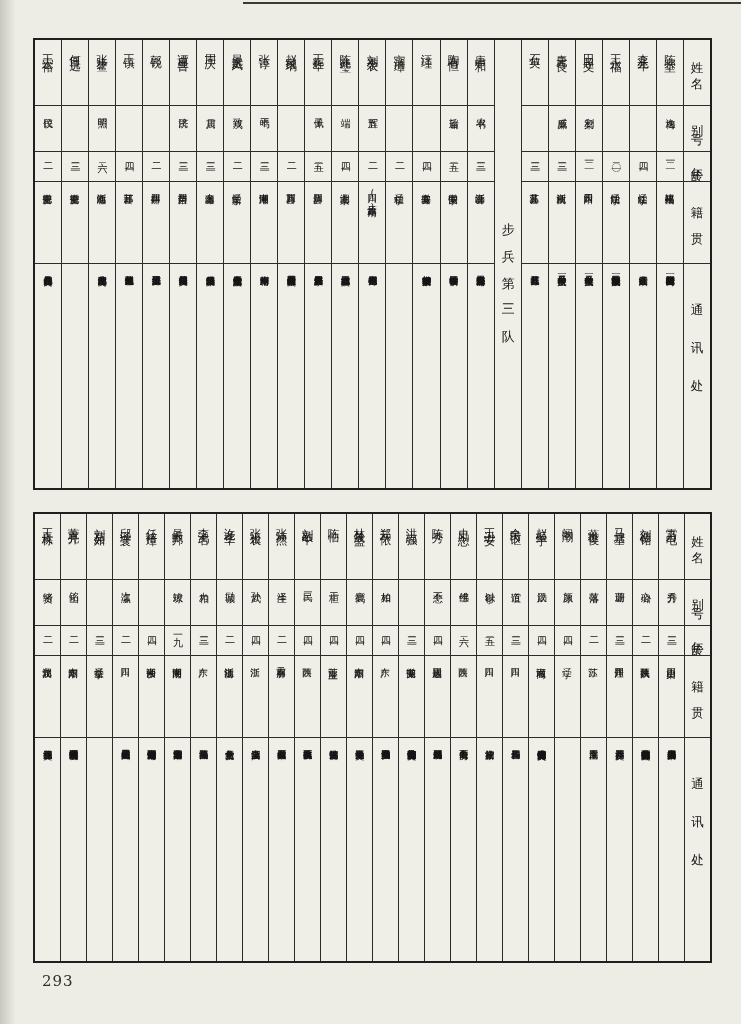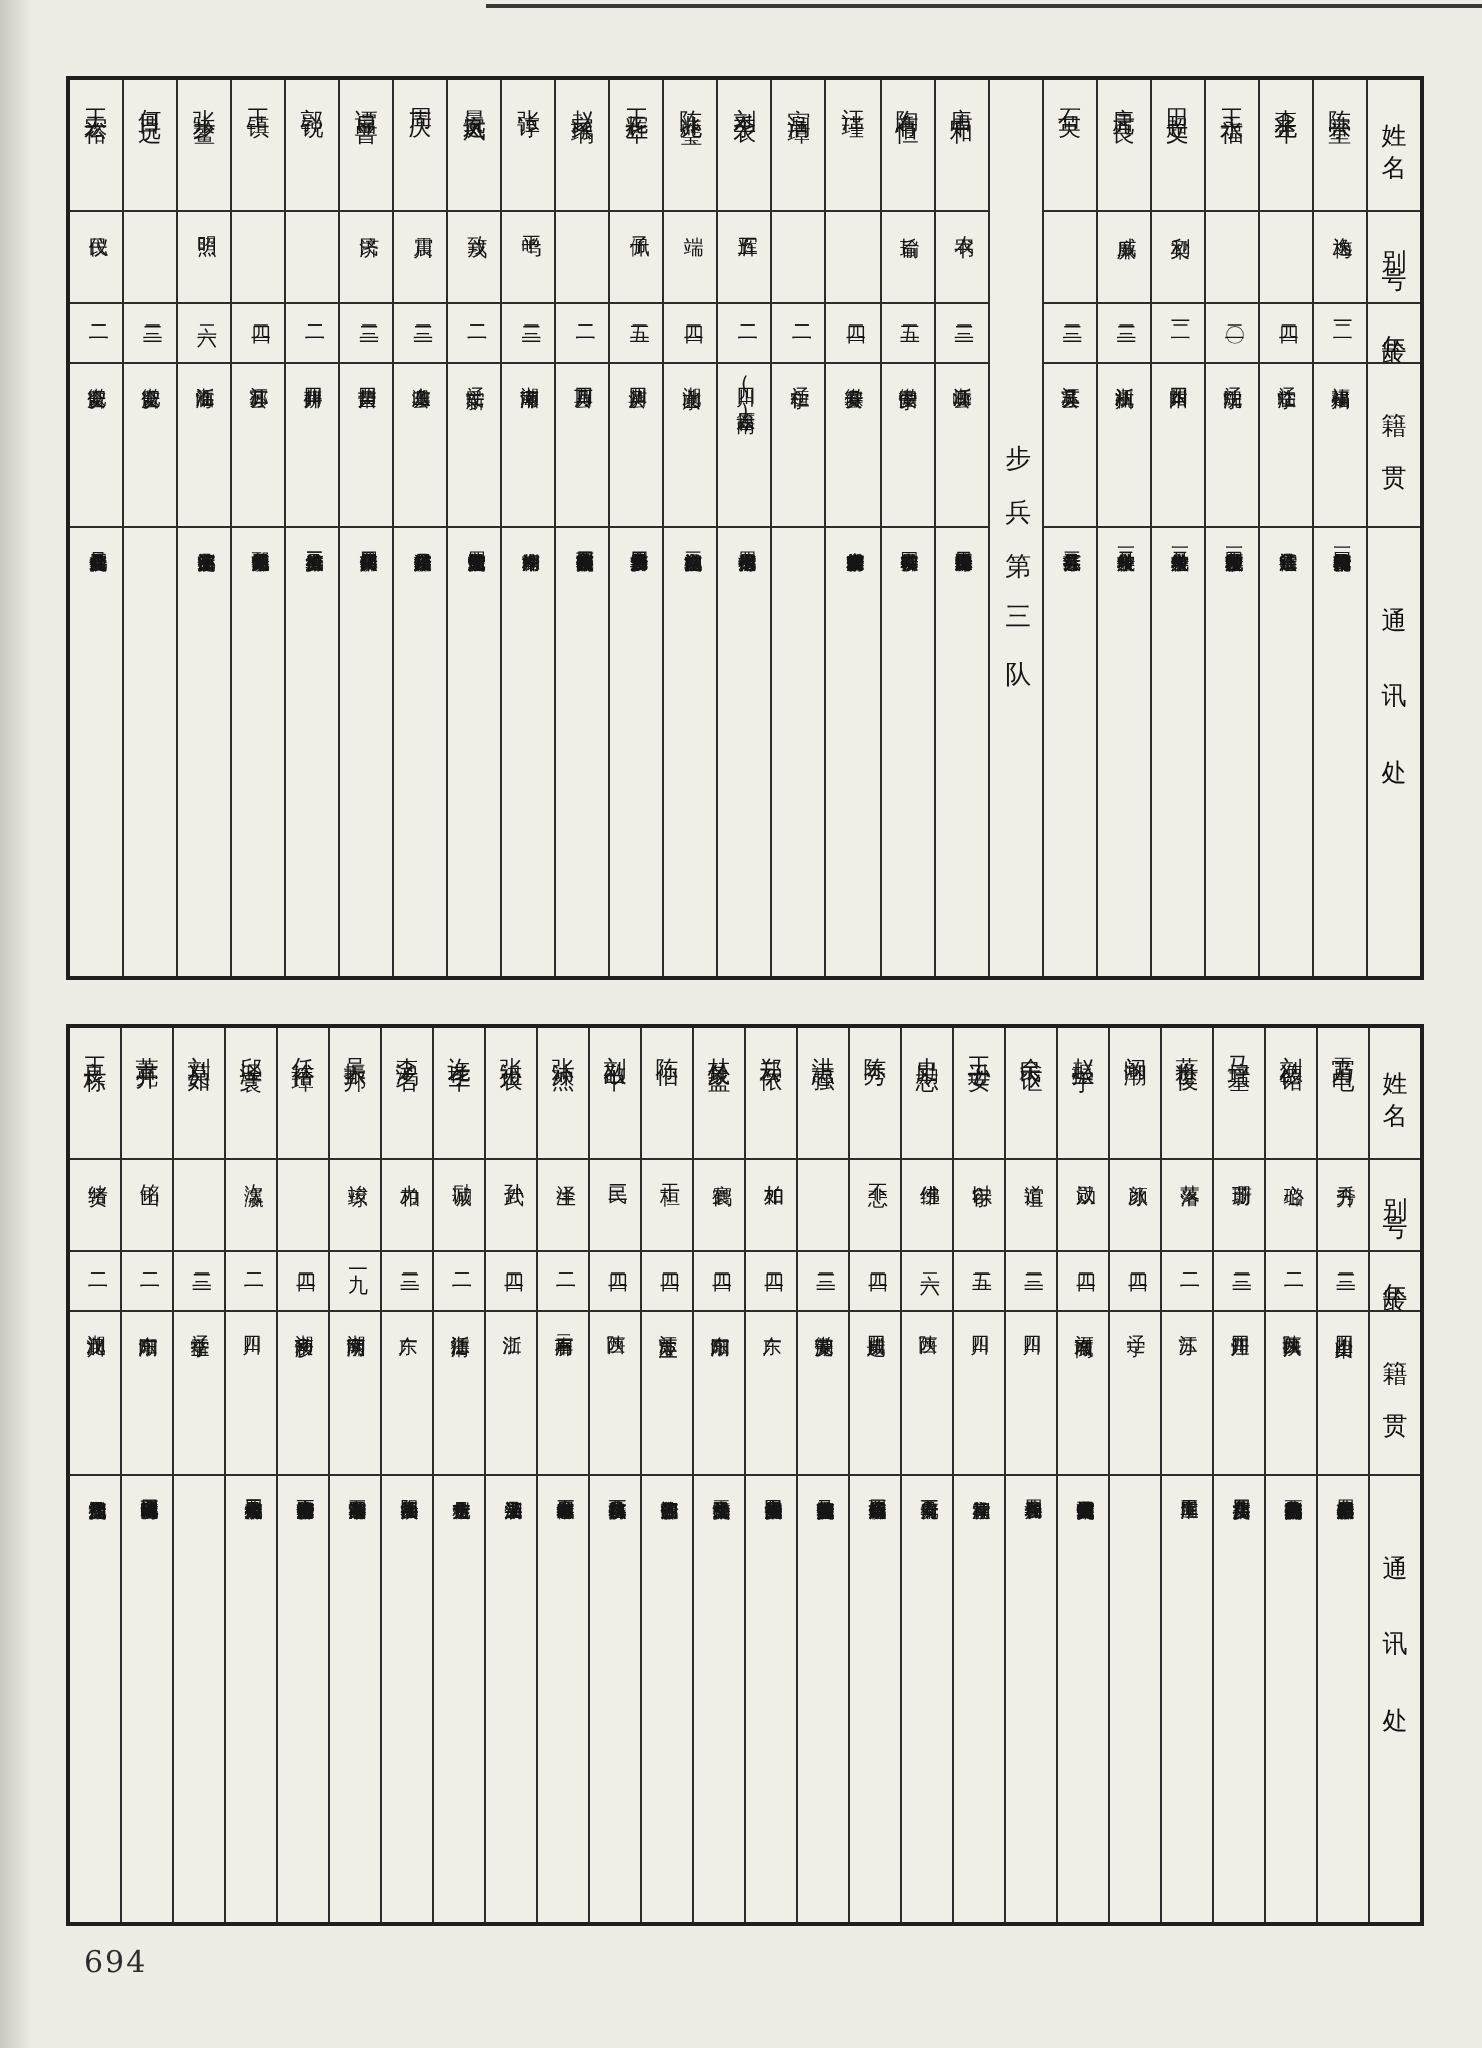--- a/index.html
+++ b/index.html
@@ -952,14 +952,14 @@
         </div>
         <div class="cell row-native">
           <span class="vtext">湖北汉川</span>
         </div>
         <div class="cell row-addr">
           <span class="vtext">湖北汉川徐福茂号交</span>
         </div>
       </div>
     </div>
 
-  <div class="page-number">694</div>
+  <div class="page-number">293</div>
 </div>
 
 </body></html>

